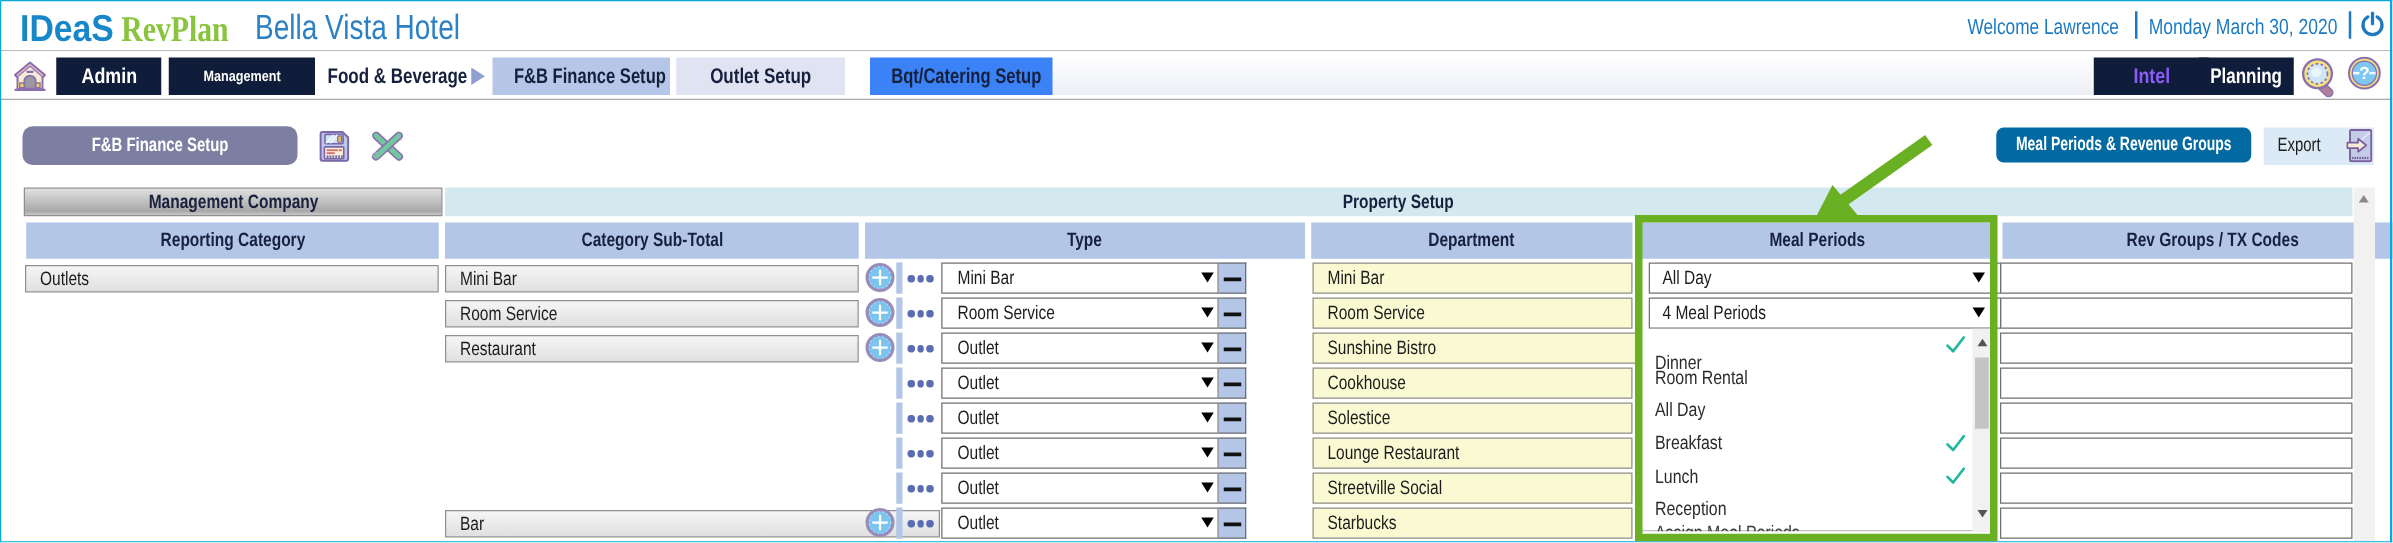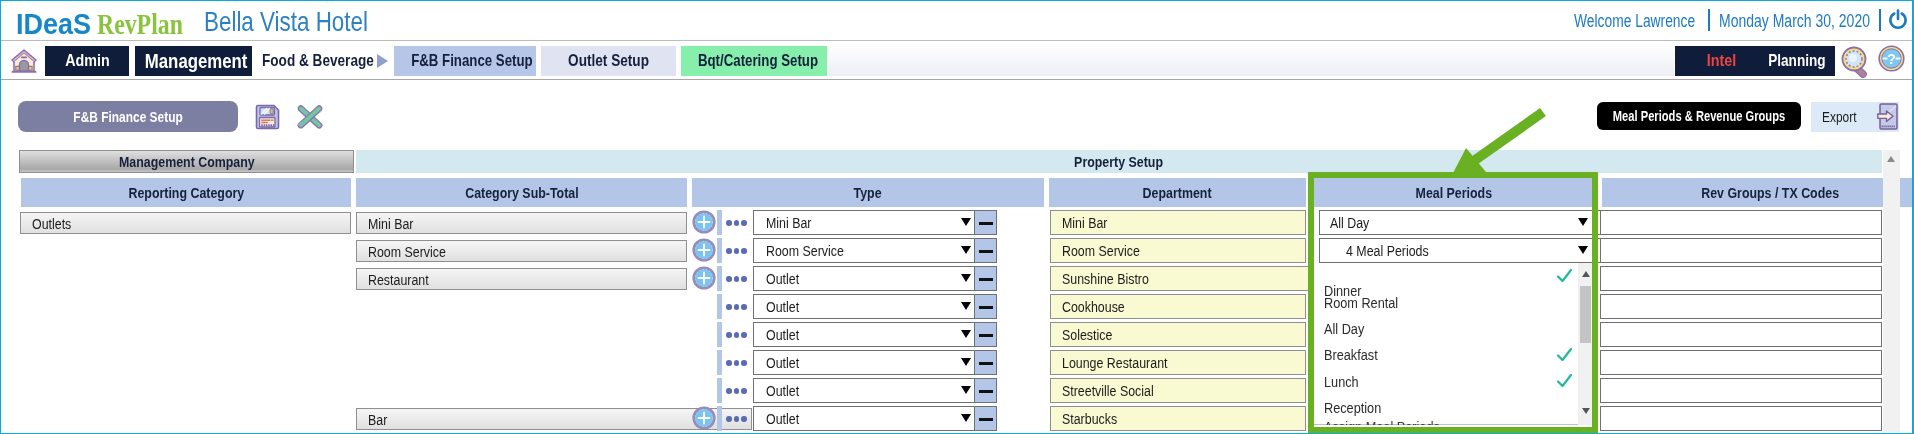--- a/index.html
+++ b/index.html
@@ -42,27 +42,27 @@
 <rect x="4.8" y="17.5" width="18.4" height="5" fill="#e6c471"></rect>
 <rect x="5.8" y="18.5" width="4" height="3.6" fill="#f3d154" stroke="#8a6fae" stroke-width="1"></rect>
 <rect x="18" y="18.5" width="4" height="3.6" fill="#f3d154" stroke="#8a6fae" stroke-width="1"></rect>
 <path d="M 2 12 L 14 2 L 26 12 L 24 14 L 14 5.5 L 4 14 Z" fill="#e8b8c8" stroke="#8a6fae" stroke-width="1.6" stroke-linejoin="round"></path>
 <path d="M 14 5.5 L 24 14 L 4 14 Z" fill="#f7ecd8"></path>
 <path d="M 9.5 23 L 9.5 17 A 4.5 4.5 0 0 1 18.5 17 L 18.5 23 Z" fill="#9a99a3" stroke="#8a6fae" stroke-width="1.5"></path>
 <rect x="11" y="8.5" width="6" height="1.8" rx="0.9" fill="#8a6fae"></rect>
 <rect x="1.5" y="23" width="25" height="1.8" rx="0.9" fill="#8a6fae"></rect>
 </svg>
 <div class="abs" style="left:45px;top:46px;width:84px;height:30px;background:#101d3a;color:#fff;font-size:17px;font-weight:bold;text-align:center;line-height:30px;white-space:nowrap;"><span class="tc" style="transform:scaleX(0.84);">Admin</span></div>
-<div class="abs" style="left:135px;top:46px;width:117px;height:30px;background:#101d3a;color:#fff;font-size:20px;font-weight:bold;text-align:center;line-height:30px;white-space:nowrap;"><span class="tc" style="transform:scaleX(0.84);">Management</span></div>
+<div class="abs" style="left:135px;top:46px;width:117px;height:30px;background:#101d3a;color:#fff;font-size:12px;font-weight:bold;text-align:center;line-height:30px;white-space:nowrap;"><span class="tc" style="transform:scaleX(0.84);">Management</span></div>
 <div class="abs" style="left:262px;top:46px;width:106px;height:30px;color:#15203c;font-size:17px;font-weight:bold;line-height:30px;white-space:nowrap;"><span class="t" style="transform:scaleX(0.8);">Food &amp; Beverage</span></div>
 <div class="abs" style="left:377px;top:54px;width:0;height:0;border-top:7px solid transparent;border-bottom:7px solid transparent;border-left:11px solid #8e9fd0;"></div>
 <div class="abs" style="left:394px;top:46px;width:142px;height:30px;background:#b5c6e8;color:#15203c;font-size:17px;font-weight:bold;text-align:center;line-height:30px;white-space:nowrap;"><span class="tc" style="transform:scaleX(0.78);">F&amp;B Finance Setup</span></div>
 <div class="abs" style="left:541px;top:46px;width:135px;height:30px;background:#e0e3f1;color:#15203c;font-size:17px;font-weight:bold;text-align:center;line-height:30px;white-space:nowrap;"><span class="tc" style="transform:scaleX(0.8);">Outlet Setup</span></div>
-<div class="abs" style="left:681px;top:46px;width:146px;height:30px;background:#86efac;color:#15203c;font-size:17px;font-weight:bold;text-align:center;line-height:30px;white-space:nowrap;"><span class="tc" style="transform:scaleX(0.78);">Bqt/Catering Setup</span></div>
-<div class="abs" style="left:1675px;top:46px;width:92px;height:30px;background:#101d3a;color:#ef4444;font-size:17px;font-weight:bold;text-align:center;line-height:30px;white-space:nowrap;"><span class="tc" style="transform:scaleX(0.84);">Intel</span></div>
+<div class="abs" style="left:696px;top:46px;width:146px;height:30px;background:#3b82f6;color:#15203c;font-size:17px;font-weight:bold;text-align:center;line-height:30px;white-space:nowrap;"><span class="tc" style="transform:scaleX(0.78);">Bqt/Catering Setup</span></div>
+<div class="abs" style="left:1675px;top:46px;width:92px;height:30px;background:#101d3a;color:#8b5cf6;font-size:17px;font-weight:bold;text-align:center;line-height:30px;white-space:nowrap;"><span class="tc" style="transform:scaleX(0.84);">Intel</span></div>
 <div class="abs" style="left:1759px;top:46px;width:76px;height:30px;background:#101d3a;color:#fff;font-size:17px;font-weight:bold;text-align:center;line-height:30px;white-space:nowrap;"><span class="tc" style="transform:scaleX(0.8);">Planning</span></div>
 <svg class="abs" style="left:1841px;top:46px;" width="32" height="32" viewBox="0 0 32 32">
 <rect x="17" y="19" width="13" height="6.5" rx="3" transform="rotate(43 17 19)" fill="#ad8296" stroke="#8a6fae" stroke-width="1.2"></rect>
 <circle cx="13" cy="13" r="11.5" fill="#f5e080" stroke="#8a6fae" stroke-width="1.8"></circle>
 <circle cx="13" cy="13" r="8" fill="#cfe6f8" stroke="#8a6fae" stroke-width="1.4" stroke-dasharray="2 2"></circle>
 <circle cx="12" cy="12" r="4" fill="#eaf4fc"></circle>
 </svg>
 <svg class="abs" style="left:1878px;top:45px;" width="27" height="27" viewBox="0 0 27 27">
 <circle cx="13.5" cy="13.5" r="12.3" fill="#f5e080" stroke="#8a6fae" stroke-width="1.6"></circle>
 <circle cx="13.5" cy="13.5" r="9.7" fill="#7ec7f0" stroke="#8a6fae" stroke-width="1"></circle>
@@ -92,21 +92,21 @@
 <svg class="abs" style="left:297px;top:105px;" width="26" height="24" viewBox="0 0 26 24">
 <g stroke="#8a6fae" stroke-width="1.3" fill="#72c89e">
 <rect x="-2" y="9.3" width="30" height="5.2" rx="2.6" transform="rotate(42.5 13 12)"></rect>
 <rect x="-2" y="9.3" width="30" height="5.2" rx="2.6" transform="rotate(-42.5 13 12)"></rect>
 </g>
 <g stroke="#b9a6d4" stroke-width="1.1" stroke-dasharray="1.5 1.5" fill="none">
 <line x1="1" y1="20" x2="5" y2="16"></line>
       <line x1="21" y1="4" x2="25" y2="8"></line>
 </g>
 </svg>
-<div class="abs" style="left:1597px;top:102px;width:204px;height:28px;background:#000000;border-radius:6px;color:#fff;font-size:15.5px;font-weight:bold;line-height:28px;white-space:nowrap;">
+<div class="abs" style="left:1597px;top:102px;width:204px;height:28px;background:#0369a1;border-radius:6px;color:#fff;font-size:15.5px;font-weight:bold;line-height:28px;white-space:nowrap;">
     <span style="position:absolute;left:50%;top:0;transform:translateX(-50%) scaleX(0.72);">Meal Periods &amp; Revenue Groups</span>
   </div>
 <div class="abs" style="left:1811px;top:102px;width:88px;height:30px;background:#dce9f7;"></div>
 <div class="abs" style="left:1822px;top:108px;font-size:15.5px;color:#1c1c1c;white-space:nowrap;"><span class="t" style="transform:scaleX(0.77);">Export</span></div>
 <svg class="abs" style="left:1877px;top:103px;" width="21" height="27" viewBox="0 0 21 27">
 <rect x="3" y="1" width="17" height="25" rx="1" fill="#c3cbe8" stroke="#7a5f9a" stroke-width="1.5"></rect>
 <path d="M 6 14 L 19 3" stroke="#dde4f4" stroke-width="1.5"></path>
 <g fill="#7a5f9a">
       <rect x="4.5" y="22.5" width="1.3" height="1.8"></rect>
       <rect x="6.5" y="22.5" width="1.3" height="1.8"></rect>
@@ -227,21 +227,21 @@
 <div class="dots" style="left:726px;top:416px;">
     <i style="left:0"></i>
     <i style="left:7.5px"></i>
     <i style="left:15px"></i>
   </div>
 <div class="sel" style="left:753px;top:406px;width:222px;"><span class="t">Outlet</span><span class="car"></span></div>
 <div class="minus" style="left:975px;top:406px;"></div>
 <div class="yel" style="left:1050px;top:406px;width:256px;"><span class="t">Starbucks</span></div>
 <div class="inp" style="left:1600px;top:406px;width:282px;"></div>
 <div class="sel" style="left:1319px;top:210px;width:282px;padding-left:10px;"><span class="t">All Day</span><span class="car" style="right:12px;"></span></div>
-<div class="sel" style="left:1319px;top:238px;width:282px;padding-left:26px;"><span class="t">4 Meal Periods</span><span class="car" style="right:12px;"></span></div>
+<div class="sel" style="left:1319px;top:238px;width:282px;padding-left:10px;"><span class="t">4 Meal Periods</span><span class="car" style="right:12px;"></span></div>
 <div class="abs" style="left:1313px;top:263px;width:281px;height:162px;background:#fff;border-bottom:1px solid #c0c0c0;"></div>
 <div class="ditem" style="left:1324px;top:267.5px;margin-top:14px;"><span class="t" style="transform:scaleX(0.82);">Dinner</span></div>
 <svg class="chk" style="left:1556px;top:267.0px;" viewBox="0 0 17 17">
     <path d="M 2 9.5 L 6.5 14 L 15 3" fill="none" stroke="#23b79e" stroke-width="2.2" stroke-linecap="round" stroke-linejoin="round"></path>
   </svg>
 <div class="ditem" style="left:1324px;top:293.8px;"><span class="t" style="transform:scaleX(0.82);">Room Rental</span></div>
 <div class="ditem" style="left:1324px;top:320.1px;"><span class="t" style="transform:scaleX(0.82);">All Day</span></div>
 <div class="ditem" style="left:1324px;top:346.4px;"><span class="t" style="transform:scaleX(0.82);">Breakfast</span></div>
 <svg class="chk" style="left:1556px;top:345.9px;" viewBox="0 0 17 17">
     <path d="M 2 9.5 L 6.5 14 L 15 3" fill="none" stroke="#23b79e" stroke-width="2.2" stroke-linecap="round" stroke-linejoin="round"></path>

